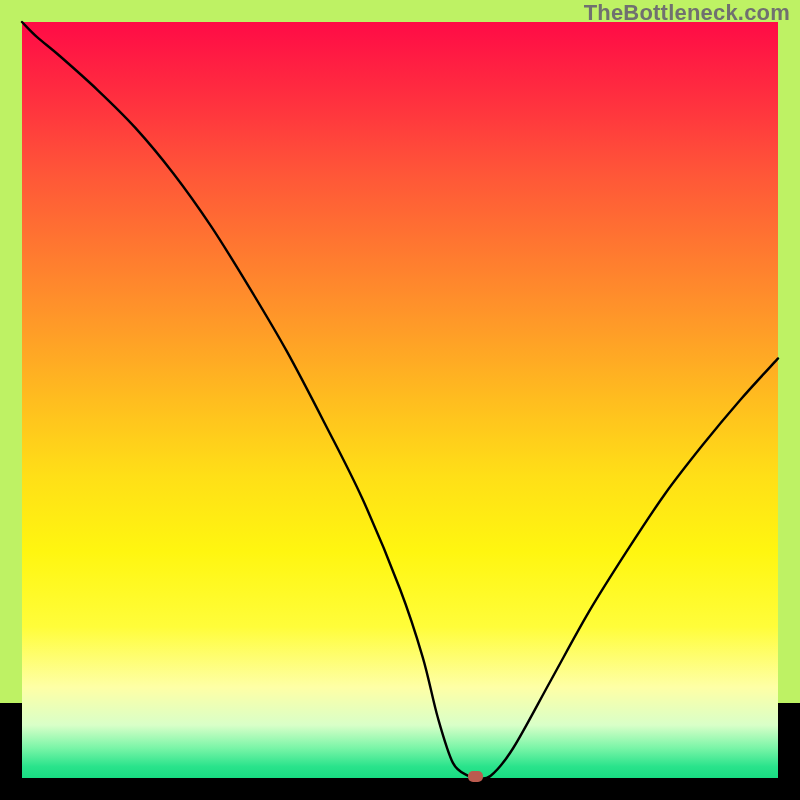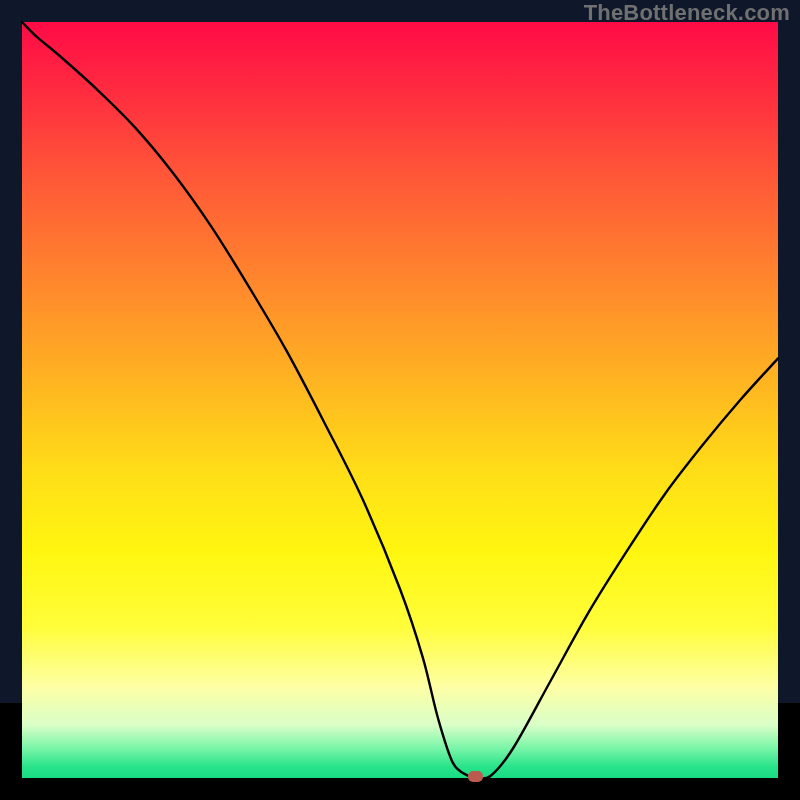--- a/index.html
+++ b/index.html
@@ -10,21 +10,21 @@
     background: #000;
     overflow: hidden;
     font-family: Arial, Helvetica, sans-serif;
   }
   .frame {
     position: absolute;
     left: 0;
     top: 0;
     width: 800px;
     height: 703px;
-    background: #0f172a;
+    background: #bef264;
   }
   .plot {
     position: absolute;
     left: 22px;
     top: 22px;
     width: 756px;
     height: 756px;
     background: linear-gradient(to bottom,
       #ff0b46 0%,
       #ff2f3f 10%,

